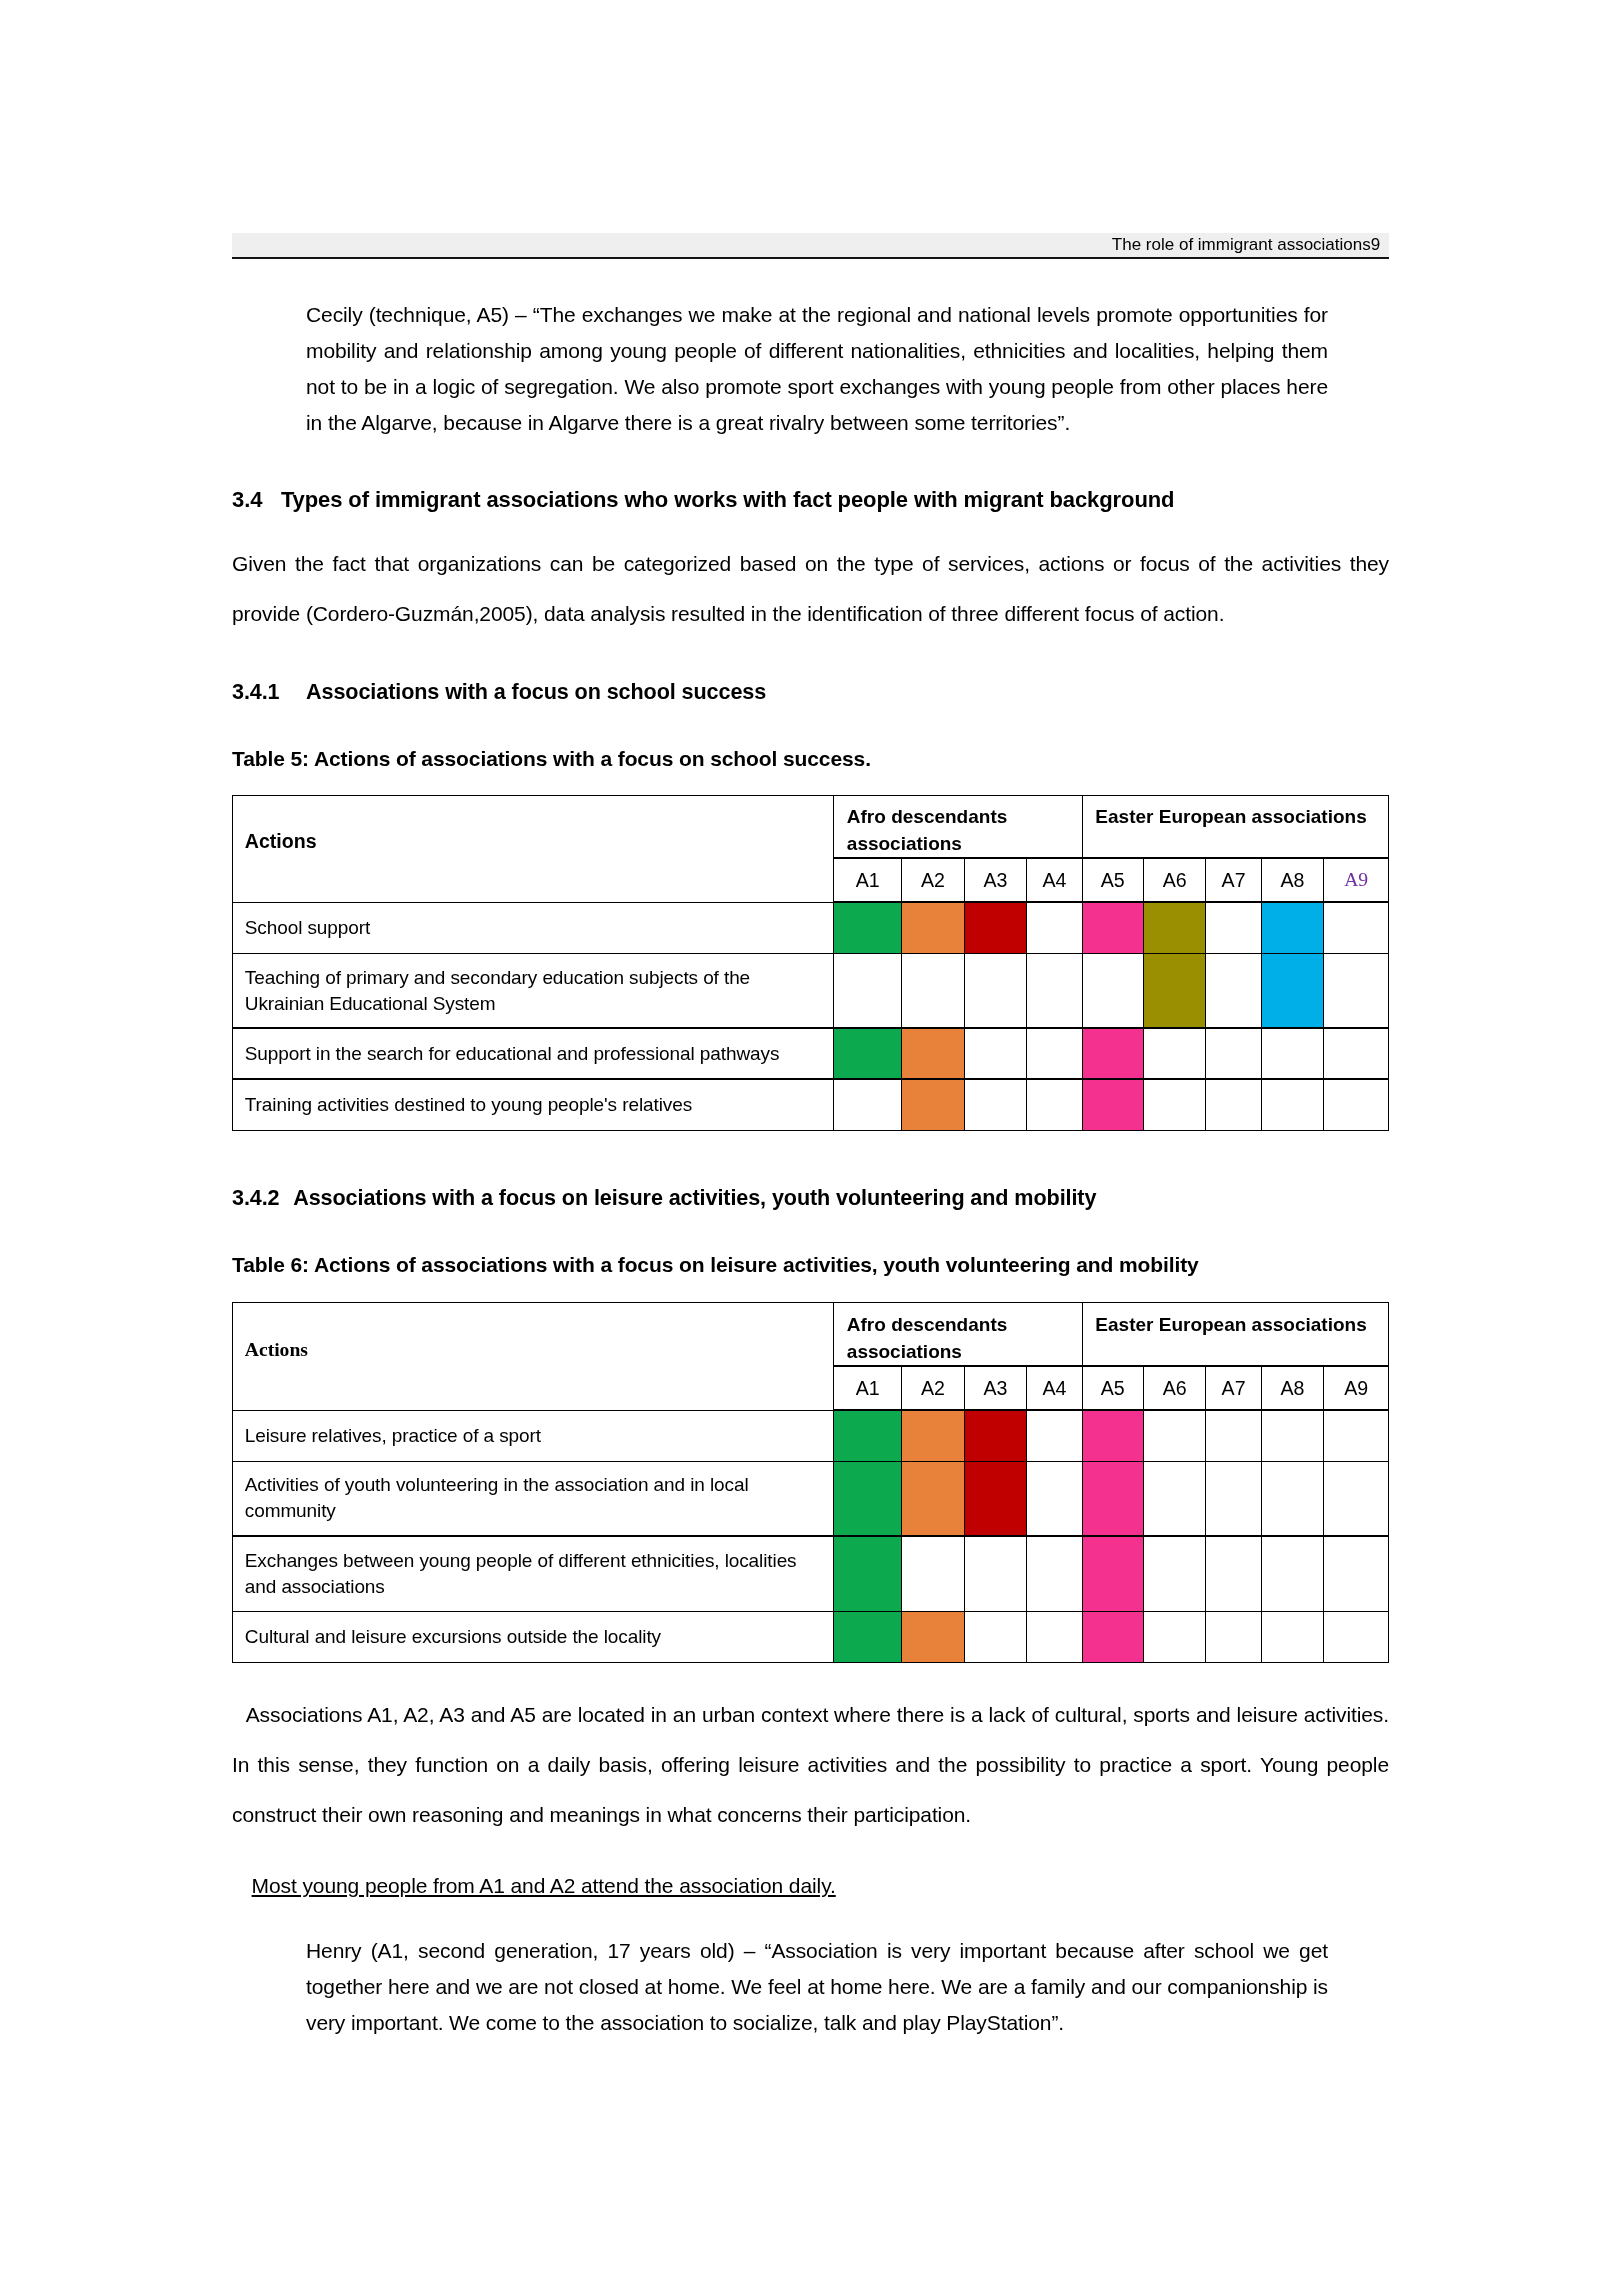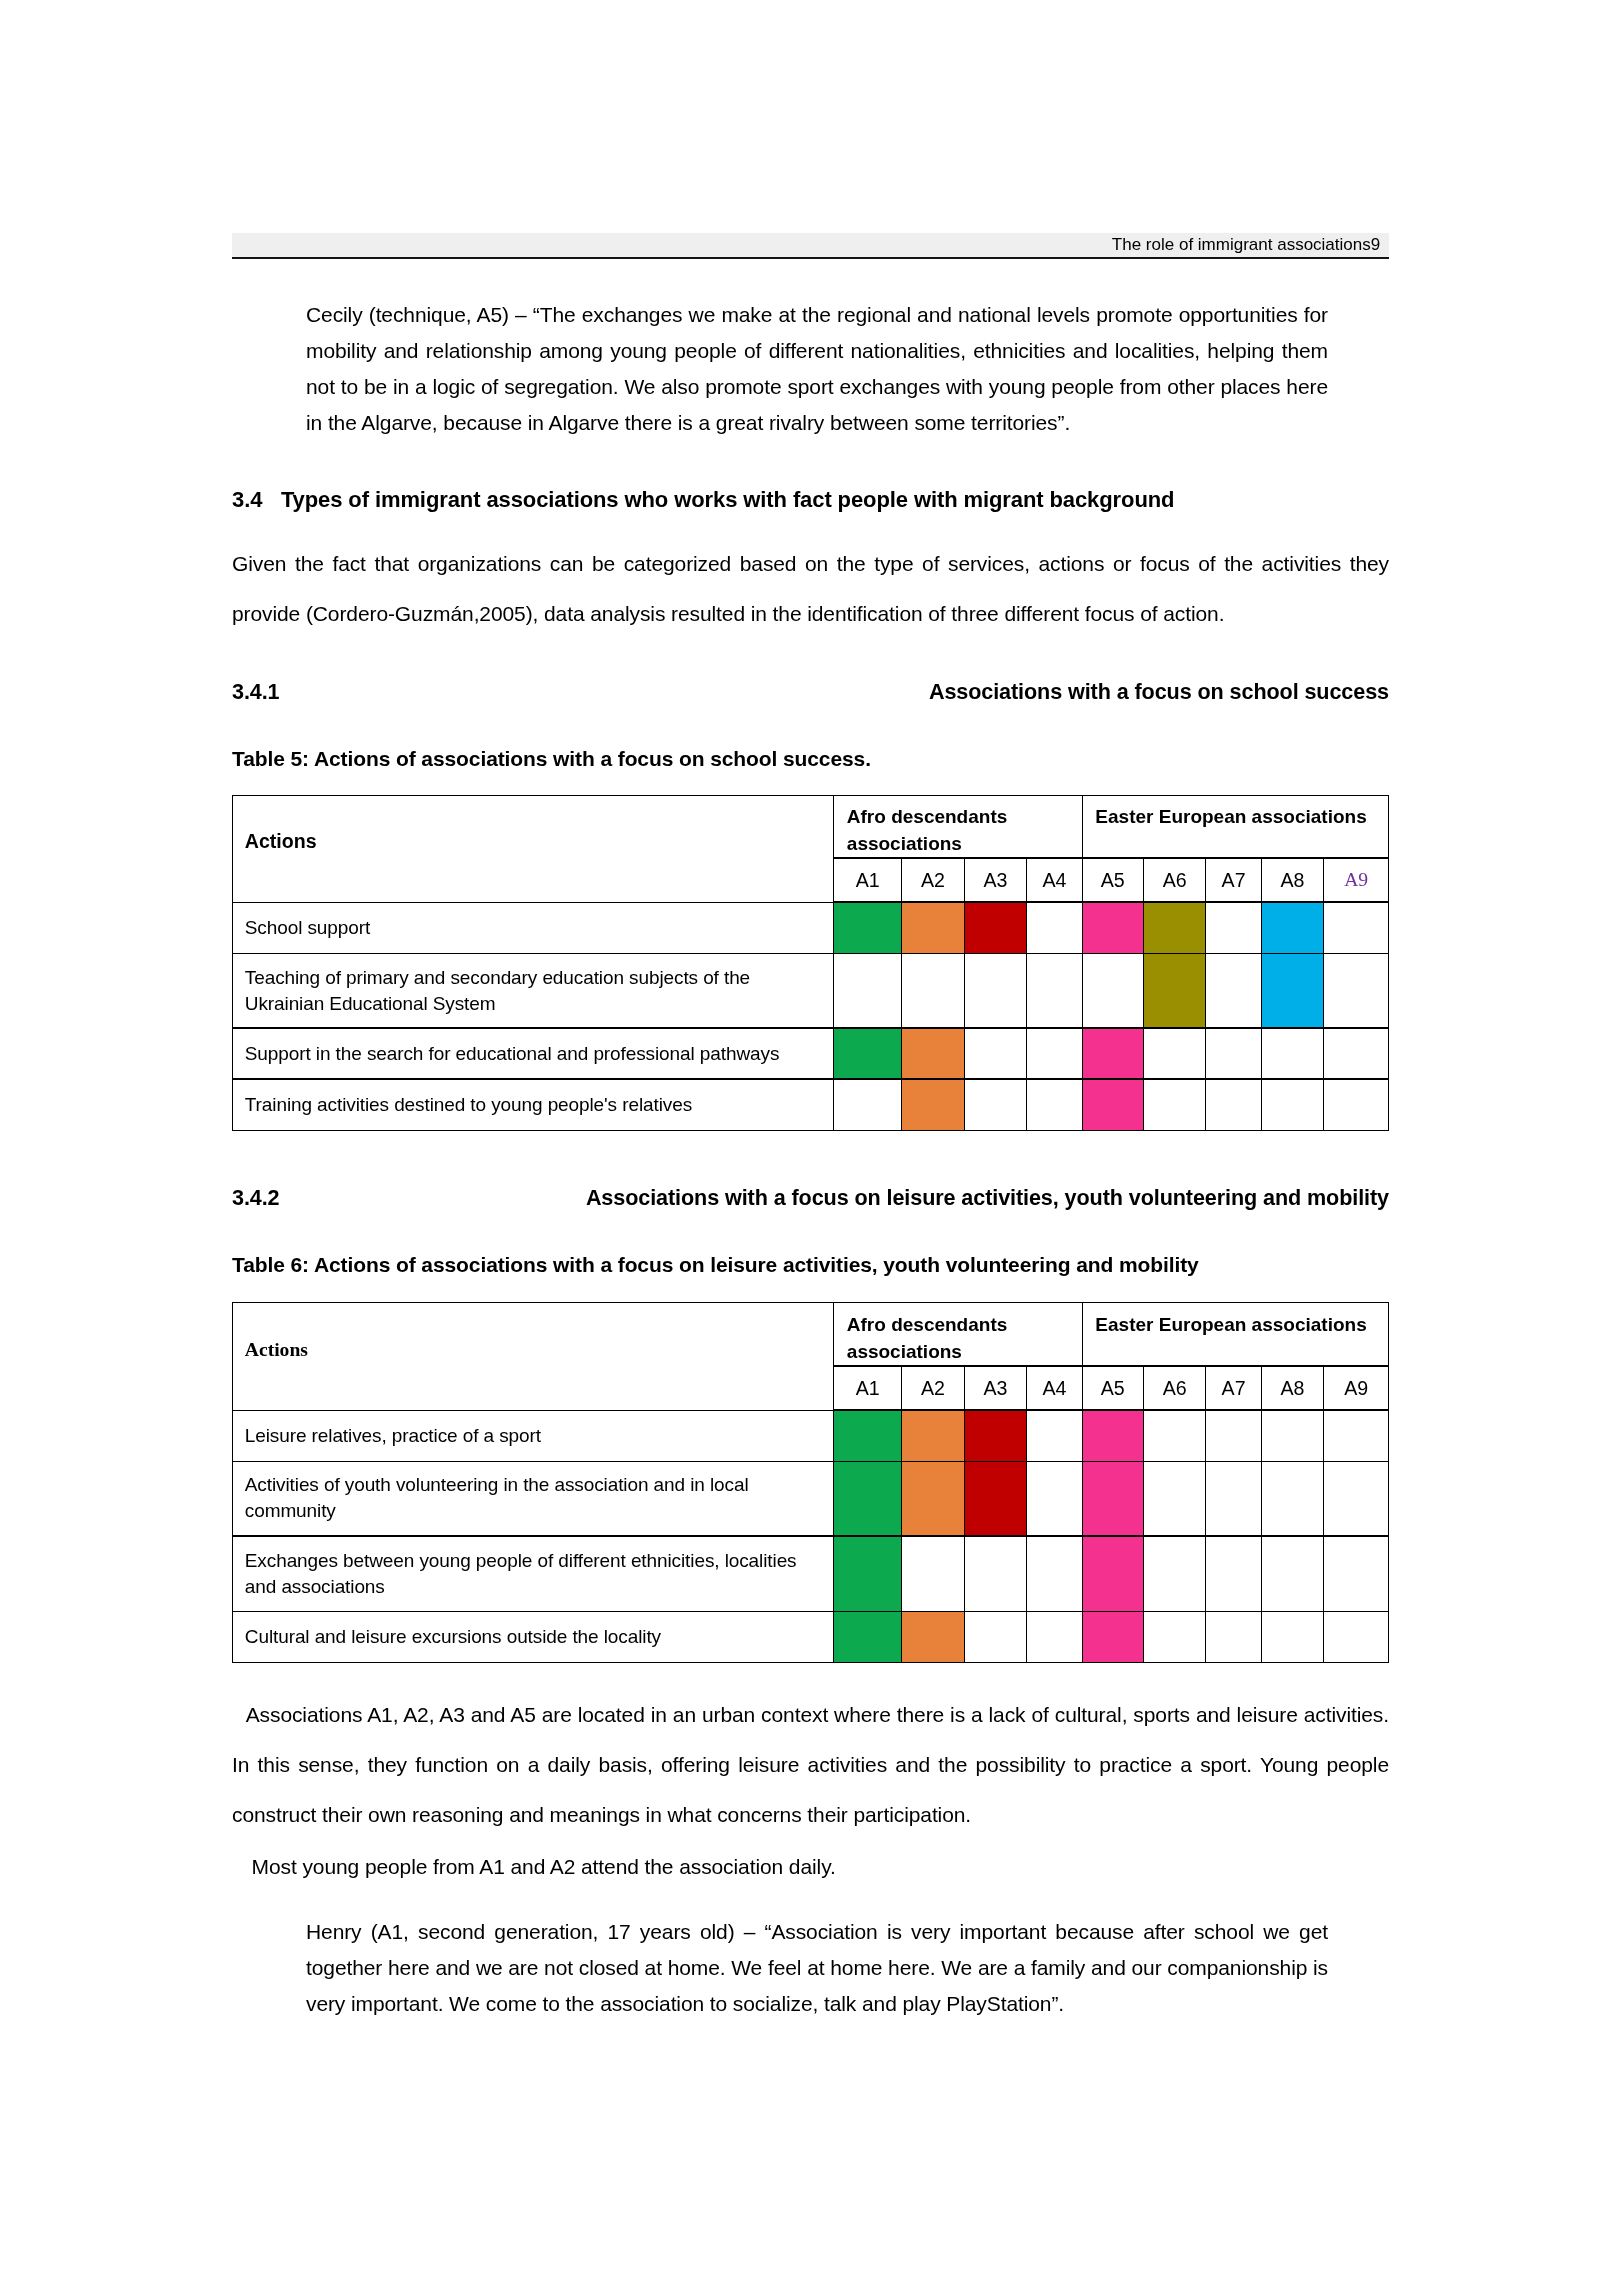--- a/index.html
+++ b/index.html
@@ -12,25 +12,25 @@
     border-bottom:2.5px solid #141414;display:flex;justify-content:flex-end;
     align-items:center;font-size:17px;padding:0 8.8px 0 2.9px;box-sizing:border-box;
   }
   .content{margin:0 232px;}
   .justify{text-align:justify;}
   .quote{
     margin:38px 61px 0 74px;font-size:21px;line-height:36px;letter-spacing:-0.1px;
   }
   .quote.henry{margin-top:21.6px;}
   .h-major{margin:46px 0 0 0;font-size:22px;font-weight:700;display:flex;gap:18.6px;letter-spacing:-0.1px;}
-  .h-sub{margin:40px 0 0 0;font-size:21.6px;font-weight:700;display:flex;gap:26.5px;letter-spacing:-0.1px;justify-content:space-between;}
+  .h-sub{margin:40px 0 0 0;font-size:21.6px;font-weight:700;display:flex;gap:26.5px;letter-spacing:-0.1px;}
   .h-sub.h-342{margin-top:54px;gap:13.7px;}
   .bodytext{margin:26.5px 0 0 0;font-size:21px;line-height:50px;letter-spacing:-0.1px;}
   .bodytext.after-table{margin-top:27.4px;}
-  .bodytext.tight{margin-top:2px;}
+  .bodytext.tight{margin-top:21px;text-decoration:underline;}
   .indent-sm{text-indent:13.7px;}
   .indent-md{text-indent:19.6px;}
   .caption{margin:42px 0 0 0;font-size:21px;font-weight:700;letter-spacing:-0.1px;}
   .table-slot{margin-top:23.5px;}
   .table-slot.second{margin-top:25.5px;}
 
   table.grid{width:100%;border-collapse:collapse;table-layout:fixed;}
   table.grid th, table.grid td{border:1.5px solid #000;box-sizing:border-box;}
   table.grid .th-actions{
     text-align:left;vertical-align:middle;padding:0 7.8px 13.7px 11.8px;

